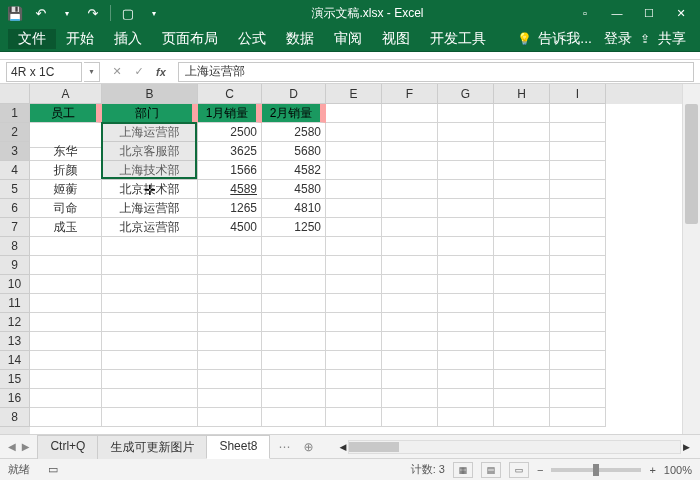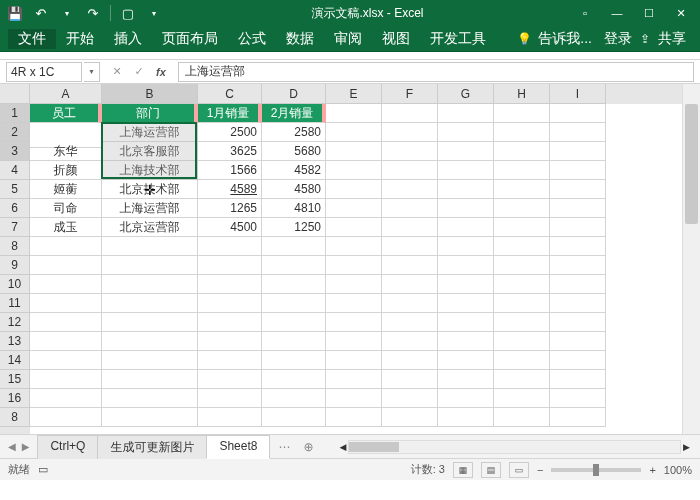--- a/index.html
+++ b/index.html
@@ -28,38 +28,38 @@
 .corner{width:30px;height:20px;background:#e6e6e6;border-right:1px solid #ccc;border-bottom:1px solid #ccc;position:absolute;top:0;left:0}
 .col-headers{position:absolute;top:0;left:30px;right:18px;height:20px;display:flex;background:#e6e6e6}
 .ch{border-right:1px solid #ccc;border-bottom:1px solid #ccc;display:flex;align-items:center;justify-content:center;font-size:12px;color:#333}
 .ch.sel{background:#cfcfcf}
 .row-headers{position:absolute;top:20px;left:0;width:30px;bottom:0;background:#e6e6e6}
 .rh{height:19px;border-right:1px solid #ccc;border-bottom:1px solid #ccc;display:flex;align-items:center;justify-content:center;font-size:12px}
 .rh.sel{background:#cfcfcf}
 .cells{position:absolute;top:20px;left:30px;right:18px;bottom:0;background:#fff}
 .row{display:flex;height:19px}
 .cell{border-right:1px solid #d4d4d4;border-bottom:1px solid #d4d4d4;display:flex;align-items:center;padding:0 4px;font-size:12px;overflow:hidden;white-space:nowrap}
-.cell.hdr{background:#1a9960;color:#ffffff;justify-content:center;border-right:4px solid #fca5a5}
+.cell.hdr{background:#1a9960;color:#000000;justify-content:center;border-right:6px solid #fca5a5}
 .cell.ctr{justify-content:center}
 .cell.rt{justify-content:flex-end}
 .sel-box{position:absolute;border:2px solid #0e6b3c;pointer-events:none}
 .sel-fill{position:absolute;background:rgba(180,180,180,.3);pointer-events:none}
 .marching{position:absolute;border:1.5px dashed #0e6b3c;pointer-events:none}
 .vscroll{position:absolute;top:0;right:0;width:18px;bottom:0;background:#f0f0f0;border-left:1px solid #ddd}
 .vthumb{position:absolute;top:20px;left:2px;right:2px;height:120px;background:#c8c8c8;border-radius:2px}
 .sheet-tabs{height:24px;display:flex;align-items:center;border-top:1px solid #d4d4d4;background:#f3f3f3;padding:0 8px}
 .nav-arrows{display:flex;gap:6px;color:#888;font-size:10px;margin-right:8px}
 .stab{padding:3px 12px;border:1px solid #ccc;background:#e8e8e8;font-size:12px;margin-right:-1px;border-bottom:none}
 .stab.active{background:#fff;border-bottom:1px solid #fff}
 .stab-add{width:18px;text-align:center;color:#888;margin-left:6px}
 .hscroll{flex:1;margin-left:20px;height:14px;display:flex;align-items:center}
 .htrack{flex:1;height:14px;background:#f0f0f0;position:relative;border:1px solid #ddd}
 .hthumb{position:absolute;left:0;width:50px;top:1px;bottom:1px;background:#c8c8c8}
 .statusbar{height:22px;background:#f3f3f3;border-top:1px solid #d4d4d4;display:flex;align-items:center;padding:0 8px;font-size:11px;color:#555}
-.sb-left{display:flex;gap:8px;align-items:center}
+.sb-left{display:flex;gap:18px;align-items:center}
 .sb-right{margin-left:auto;display:flex;gap:8px;align-items:center}
 .view-btn{width:20px;height:16px;border:1px solid #ccc;display:flex;align-items:center;justify-content:center;font-size:9px}
 .zoom-slider{width:90px;height:4px;background:#ccc;position:relative}
 .zoom-thumb{position:absolute;left:42px;top:-4px;width:6px;height:12px;background:#888}
 .cursor-plus{position:absolute;font-size:14px;color:#000;pointer-events:none;text-shadow:0 0 2px #fff}
 </style>
 </head>
 <body>
 
 <div class="titlebar">

